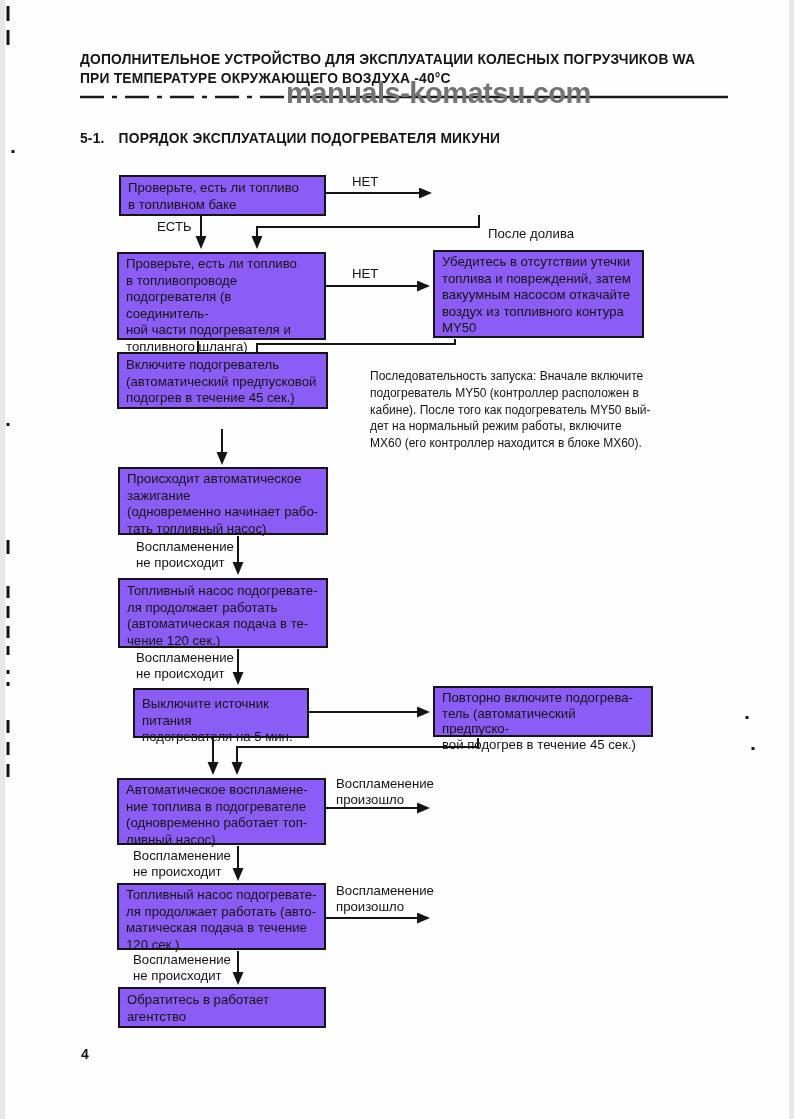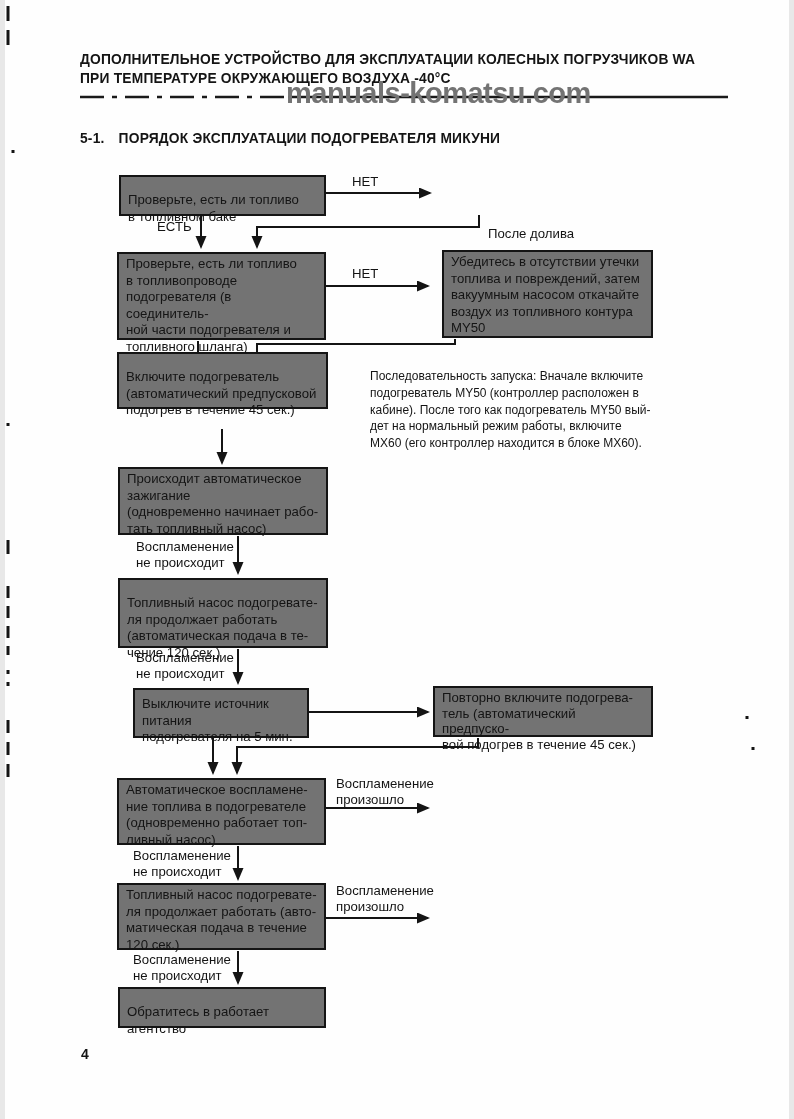--- a/index.html
+++ b/index.html
@@ -16,22 +16,22 @@
   }
   .watermark{
     left:281px;top:77px;
     font-size:29px;font-weight:bold;color:#737373;letter-spacing:-0.5px;
   }
   .section{
     left:75px;top:131px;font-size:13.8px;font-weight:bold;letter-spacing:0.2px;
   }
   .section .num{margin-right:14px;}
   .fbox{
-    border:2.5px solid #141414;background:#737373;box-sizing:border-box;
-    font-size:13.2px;line-height:16.5px;padding:15px 7px;white-space:pre-line;
+    border:2.5px solid #141414;background:#8b5cf6;box-sizing:border-box;
+    font-size:13.2px;line-height:16.5px;padding:3px 7px;white-space:pre-line;
   }
   .lbl{
     font-size:13.2px;line-height:16px;white-space:pre-line;
   }
   .note{
     left:365px;top:368px;width:340px;
     font-size:12px;line-height:16.8px;white-space:pre-line;
   }
   .pagenum{left:76px;top:1046px;font-size:14px;font-weight:bold;}
   svg.overlay{position:absolute;left:0;top:0;pointer-events:none;}
@@ -97,21 +97,21 @@
   <div class="abs fbox" style="left:114px;top:175px;width:207px;height:41px;">Проверьте, есть ли топливо
 в топливном баке</div>
 
 
   <div class="abs fbox" style="left:112px;top:252px;width:209px;height:88px;padding-top:2px;">Проверьте, есть ли топливо
 в топливопроводе
 подогревателя (в соединитель-
 ной части подогревателя и
 топливного шланга)</div>
 
-  <div class="abs fbox" style="left:428px;top:250px;width:211px;height:88px;padding-top:2px;margin-left:9px;">Убедитесь в отсутствии утечки
+  <div class="abs fbox" style="left:428px;top:250px;width:211px;height:88px;padding-top:2px;">Убедитесь в отсутствии утечки
 топлива и повреждений, затем
 вакуумным насосом откачайте
 воздух из топливного контура
 MY50</div>
 
   <div class="abs fbox" style="left:112px;top:352px;width:211px;height:57px;">Включите подогреватель
 (автоматический предпусковой
 подогрев в течение 45 сек.)</div>
 
   <div class="abs fbox" style="left:113px;top:467px;width:210px;height:68px;padding-top:2px;">Происходит автоматическое

